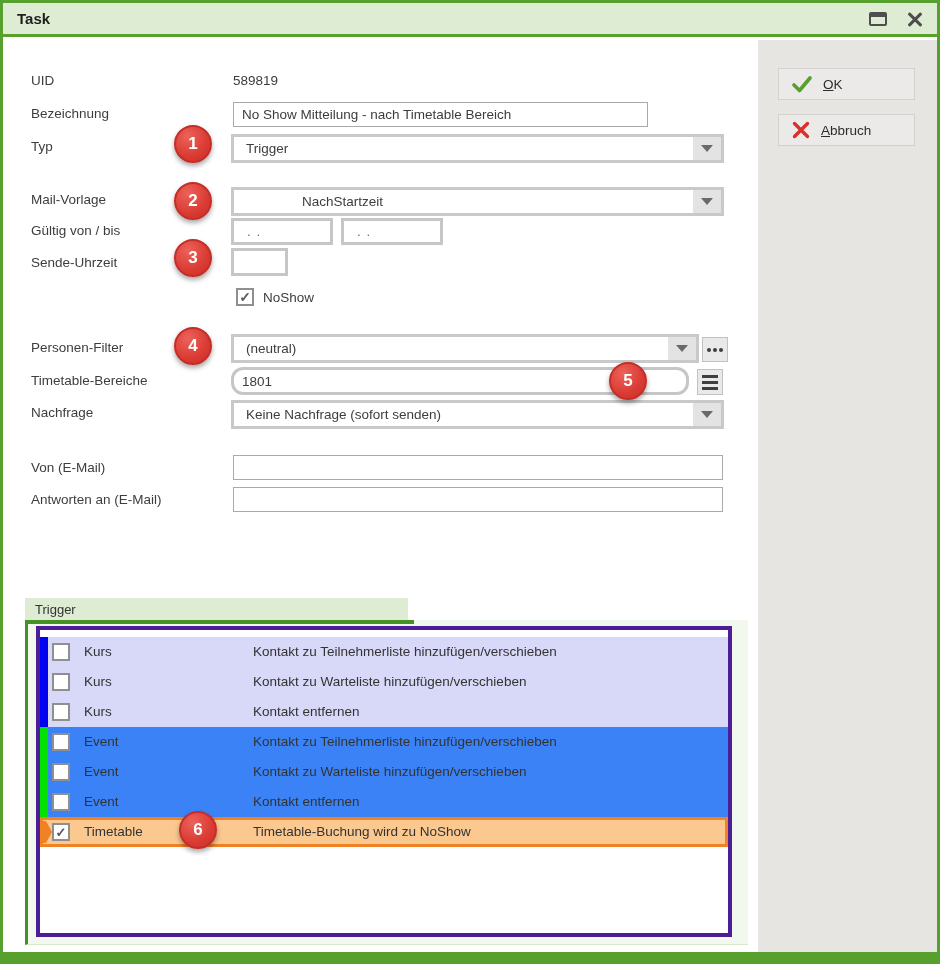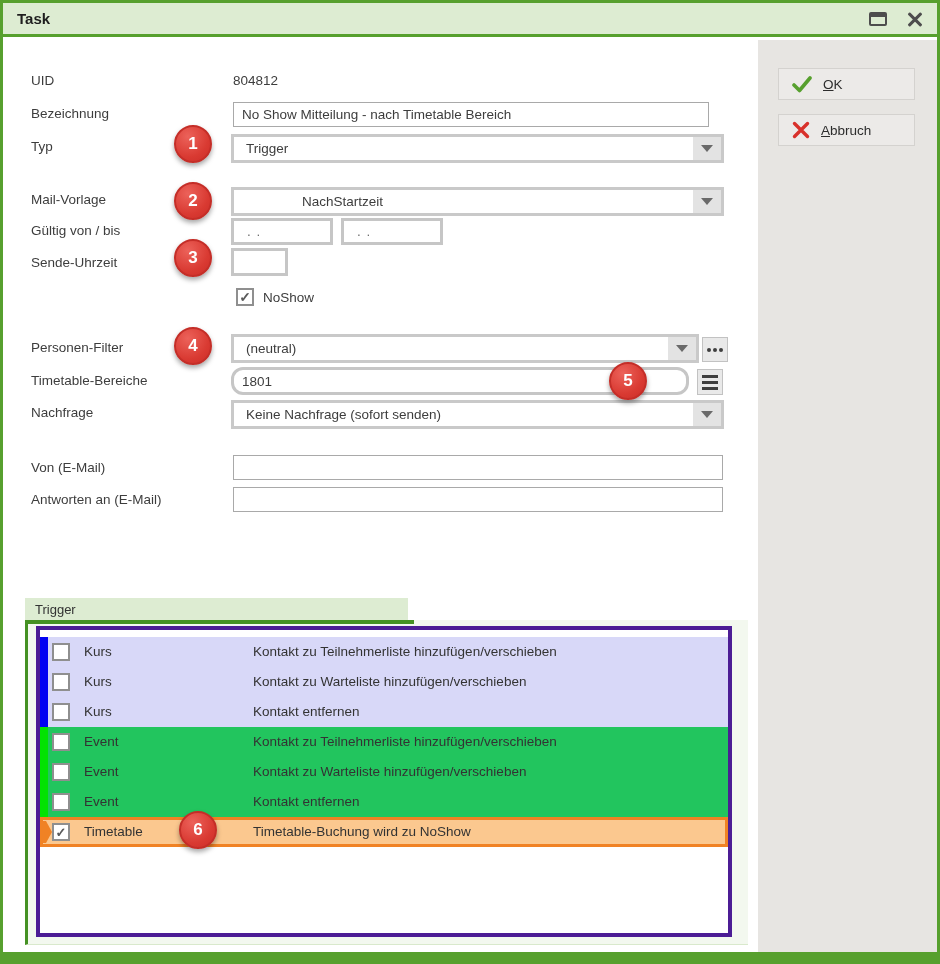--- a/index.html
+++ b/index.html
@@ -118,21 +118,21 @@
     background:#f3f8ef; border-left:3px solid #459123; border-bottom:1px solid #d9e9cc;
   }
   .trigger-list {
     position:absolute; left:33px; top:623px; width:696px; height:311px;
     background:#fff; border:4px solid #4c1d95; padding-top:7px; z-index:3;
   }
   .trow { position:relative; height:30px; width:100%; }
   .trow .strip { position:absolute; left:0; top:0; bottom:0; width:8px; }
   .trow.row-kurs  { background:#d8d8f8; }
   .trow.row-kurs .strip { background:#0202f2; }
-  .trow.row-event { background:#22c55e; }
+  .trow.row-event { background:#3b82f6; }
   .trow.row-event .strip { background:#02e202; }
   .trow.row-timetable { background:#fbc88f; box-shadow:inset 0 0 0 3px #f08224; }
   .trow .row-cb {
     position:absolute; left:12px; top:6px; width:18px; height:18px;
     background:#fff; border:2px solid #8f8f8f;
     display:flex; align-items:center; justify-content:center;
     font-size:13px; font-weight:bold; color:#5a5a5a; line-height:1;
   }
   .trow .ttype { position:absolute; left:44px; top:7px; font-size:13.5px; color:#333; }
   .trow .tdesc { position:absolute; left:213px; top:7px; font-size:13.5px; color:#333; }
@@ -179,23 +179,23 @@
   <div class="flabel" style="top:136px">Typ</div>
   <div class="flabel" style="top:189px">Mail-Vorlage</div>
   <div class="flabel" style="top:220px">Gültig von / bis</div>
   <div class="flabel" style="top:252px">Sende-Uhrzeit</div>
   <div class="flabel" style="top:337px">Personen-Filter</div>
   <div class="flabel" style="top:370px">Timetable-Bereiche</div>
   <div class="flabel" style="top:402px">Nachfrage</div>
   <div class="flabel" style="top:457px">Von (E-Mail)</div>
   <div class="flabel" style="top:489px">Antworten an (E-Mail)</div>
 
-  <div class="fvalue" style="left:230px; top:70px">804812</div>
-
-  <input class="input-thin" style="left: 230px; top: 99px; width: 476px; height: 25px;" value="No Show Mitteilung - nach Timetable Bereich">
+  <div class="fvalue" style="left:230px; top:70px">589819</div>
+
+  <input class="input-thin" style="left: 230px; top: 99px; width: 415px; height: 25px;" value="No Show Mitteilung - nach Timetable Bereich">
 
   <div class="dropdown" style="left:228px; top:131px; width:493px">
     <span class="dd-value">Trigger</span>
     <span class="dd-btn">
         <i class="tri-down"></i>
       </span>
   </div>
 
   <div class="dropdown" style="left:228px; top:184px; width:493px">
     <span class="dd-value offset">NachStartzeit</span>

